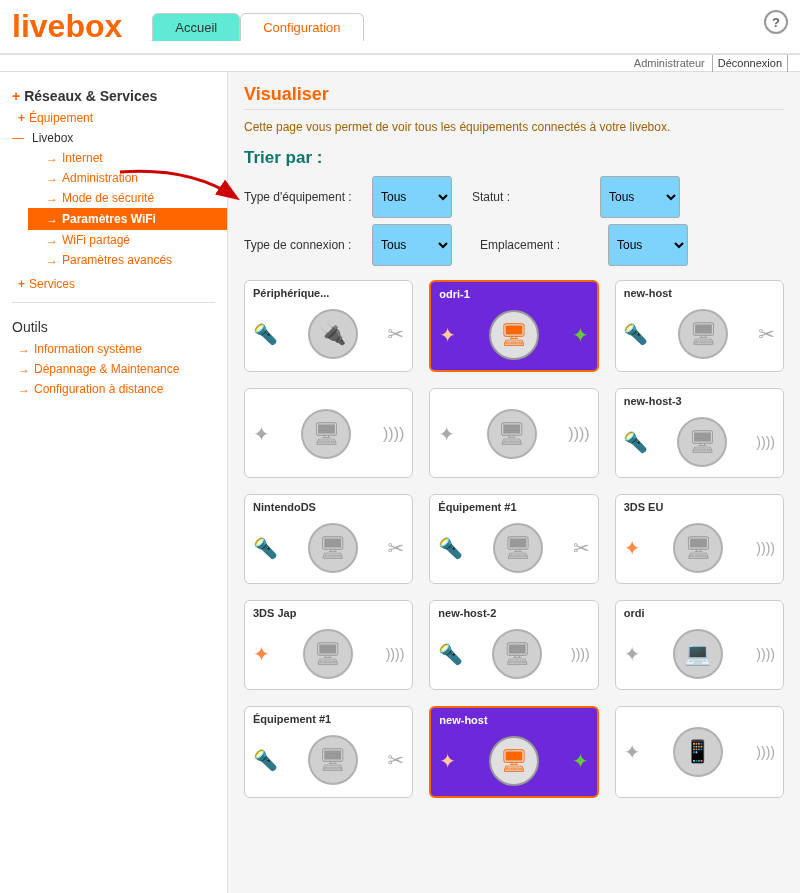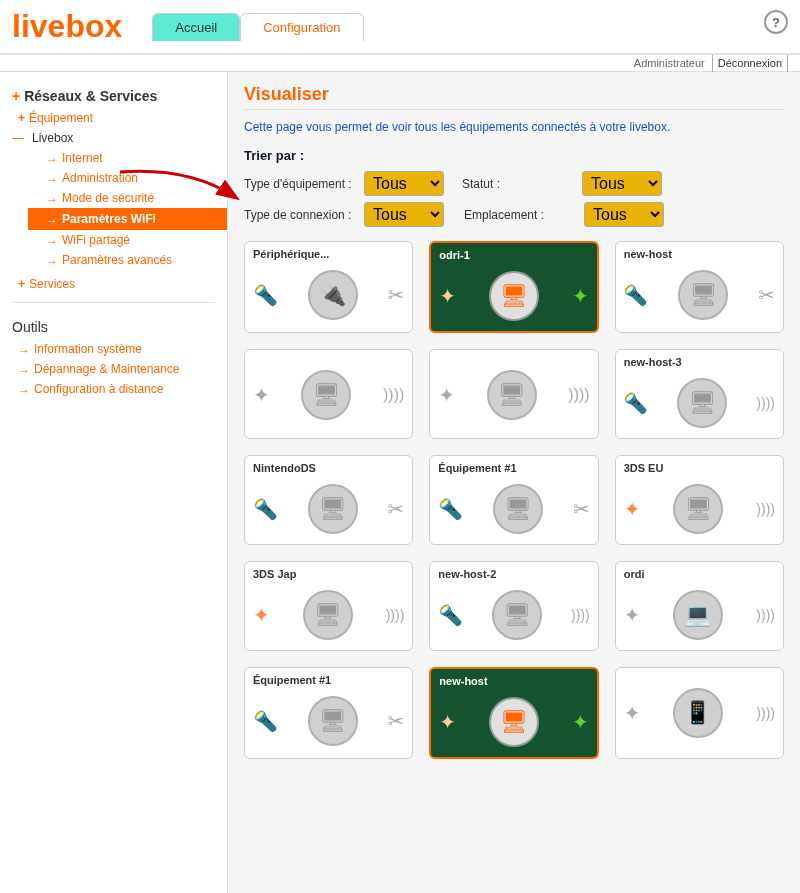--- a/index.html
+++ b/index.html
@@ -31,33 +31,33 @@
     .sidebar-parent { padding: 3px 12px 3px 12px; color: #333; font-size: 12px; display: flex; align-items: center; gap: 4px; cursor: pointer; }
     .sidebar-parent .minus { color: #ff6600; margin-right: 4px; }
     .sidebar-divider { height: 1px; background: #e0e0e0; margin: 8px 12px; }
 
     
     .outils-title { font-size: 14px; font-weight: normal; color: #333; padding: 6px 12px 4px; margin-top: 10px; }
 
     
     .content { flex: 1; background: #f5f5f5; padding: 12px 16px; }
     .content-title { font-size: 18px; color: #ff6600; font-weight: bold; margin-bottom: 8px; padding-bottom: 4px; border-bottom: 1px solid #ddd; }
-    .description { font-size: 12px; color: #1d4ed8; margin-bottom: 12px; line-height: 1.5; }
+    .description { font-size: 12px; color: #a16207; margin-bottom: 12px; line-height: 1.5; }
 
     
     .filter-section { margin-bottom: 14px; }
-    .filter-title { font-size: 13px; font-weight: bold; color: #0f172a; margin-bottom: 8px; }
-    .filter-row { display: flex; align-items: center; margin-bottom: 6px; font-size: 12px; color: #333; }
+    .filter-title { font-size: 17px; font-weight: bold; color: #0f766e; margin-bottom: 8px; }
+    .filter-row { display: flex; align-items: center; gap: 8px; margin-bottom: 6px; font-size: 12px; color: #333; }
     .filter-row label { min-width: 120px; }
-    .filter-select { border: 1px solid #aaa; border-radius: 3px; padding: 2px 4px; font-size: 16px; background: #eab308; cursor: pointer; min-width: 80px; }
+    .filter-select { border: 1px solid #aaa; border-radius: 3px; padding: 12px 4px; font-size: 12px; background: #7dd3fc; cursor: pointer; min-width: 80px; }
 
     
     .device-grid { display: grid; grid-template-columns: repeat(3, 1fr); gap: 16px; }
     .device-card { background: white; border: 1px solid #ccc; border-radius: 6px; padding: 6px 8px; min-height: 90px; }
-    .device-card-orange { background: #14532d; border: 2px solid #ff6600; border-radius: 6px; padding: 6px 8px; min-height: 90px; }
+    .device-card-orange { background: #6d28d9; border: 2px solid #ff6600; border-radius: 6px; padding: 6px 8px; min-height: 90px; }
     .device-card-title { font-size: 11px; font-weight: bold; color: #333; margin-bottom: 6px; }
     .device-card-title-white { font-size: 11px; font-weight: bold; color: white; margin-bottom: 6px; }
     .device-icons { display: flex; align-items: center; justify-content: space-between; padding: 4px 0; }
     .device-circle { width: 50px; height: 50px; border-radius: 50%; background: #d0d0d0; border: 2px solid #b0b0b0; display: flex; align-items: center; justify-content: center; flex-shrink: 0; }
     .device-circle-orange { width: 50px; height: 50px; border-radius: 50%; background: #e0e0e0; border: 2px solid #999; display: flex; align-items: center; justify-content: center; flex-shrink: 0; }
     .device-card-no-title { background: white; border: 1px solid #ccc; border-radius: 6px; padding: 6px 8px; min-height: 90px; }
   </style>
 </head>
 <body>
 
@@ -146,21 +146,21 @@
     <div class="content-title">Visualiser</div>
     <div class="description">Cette page vous permet de voir tous les équipements connectés à votre livebox.</div>
 
     <div class="filter-section">
       <div class="filter-title">Trier par :</div>
       <div class="filter-row">
         <label>Type d'équipement :</label>
         <select class="filter-select">
           <option>Tous</option>
         </select>
-        <label style="margin-left:18px;">Statut :</label>
+        <label style="margin-left:12px;">Statut :</label>
         <select class="filter-select">
           <option>Tous</option>
         </select>
       </div>
       <div class="filter-row">
         <label>Type de connexion :</label>
         <select class="filter-select">
           <option>Tous</option>
         </select>
         <label style="margin-left:20px;">Emplacement :</label>

